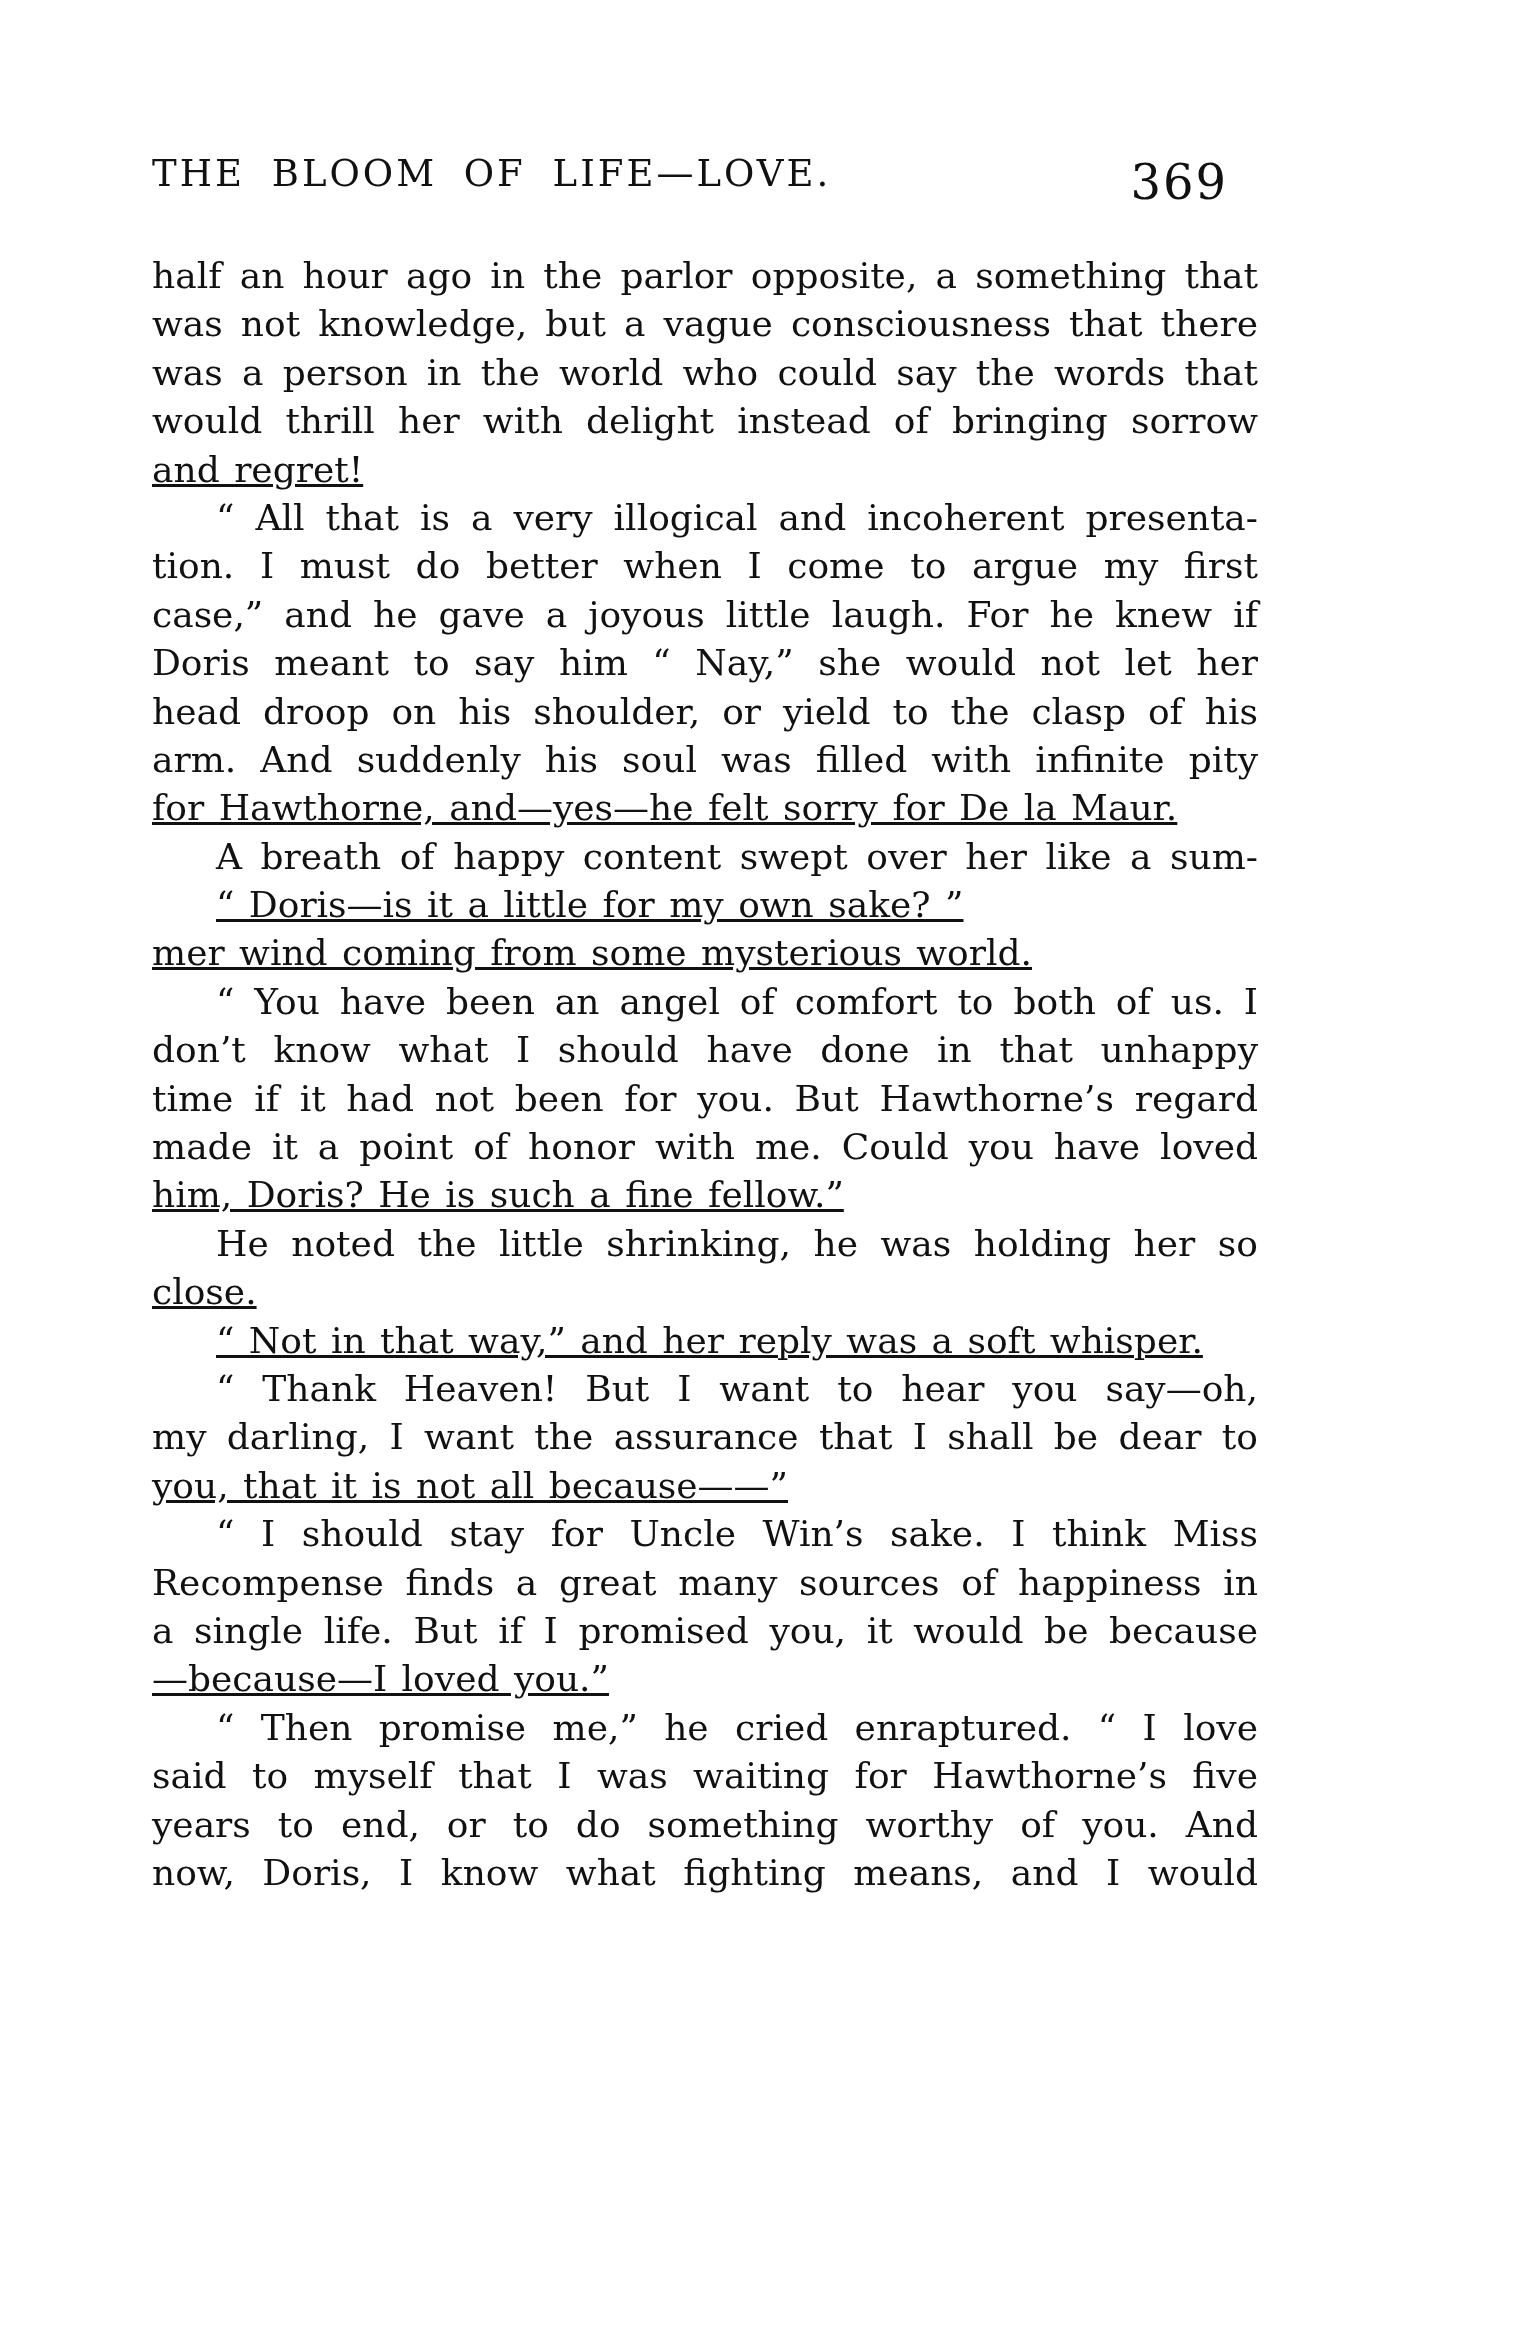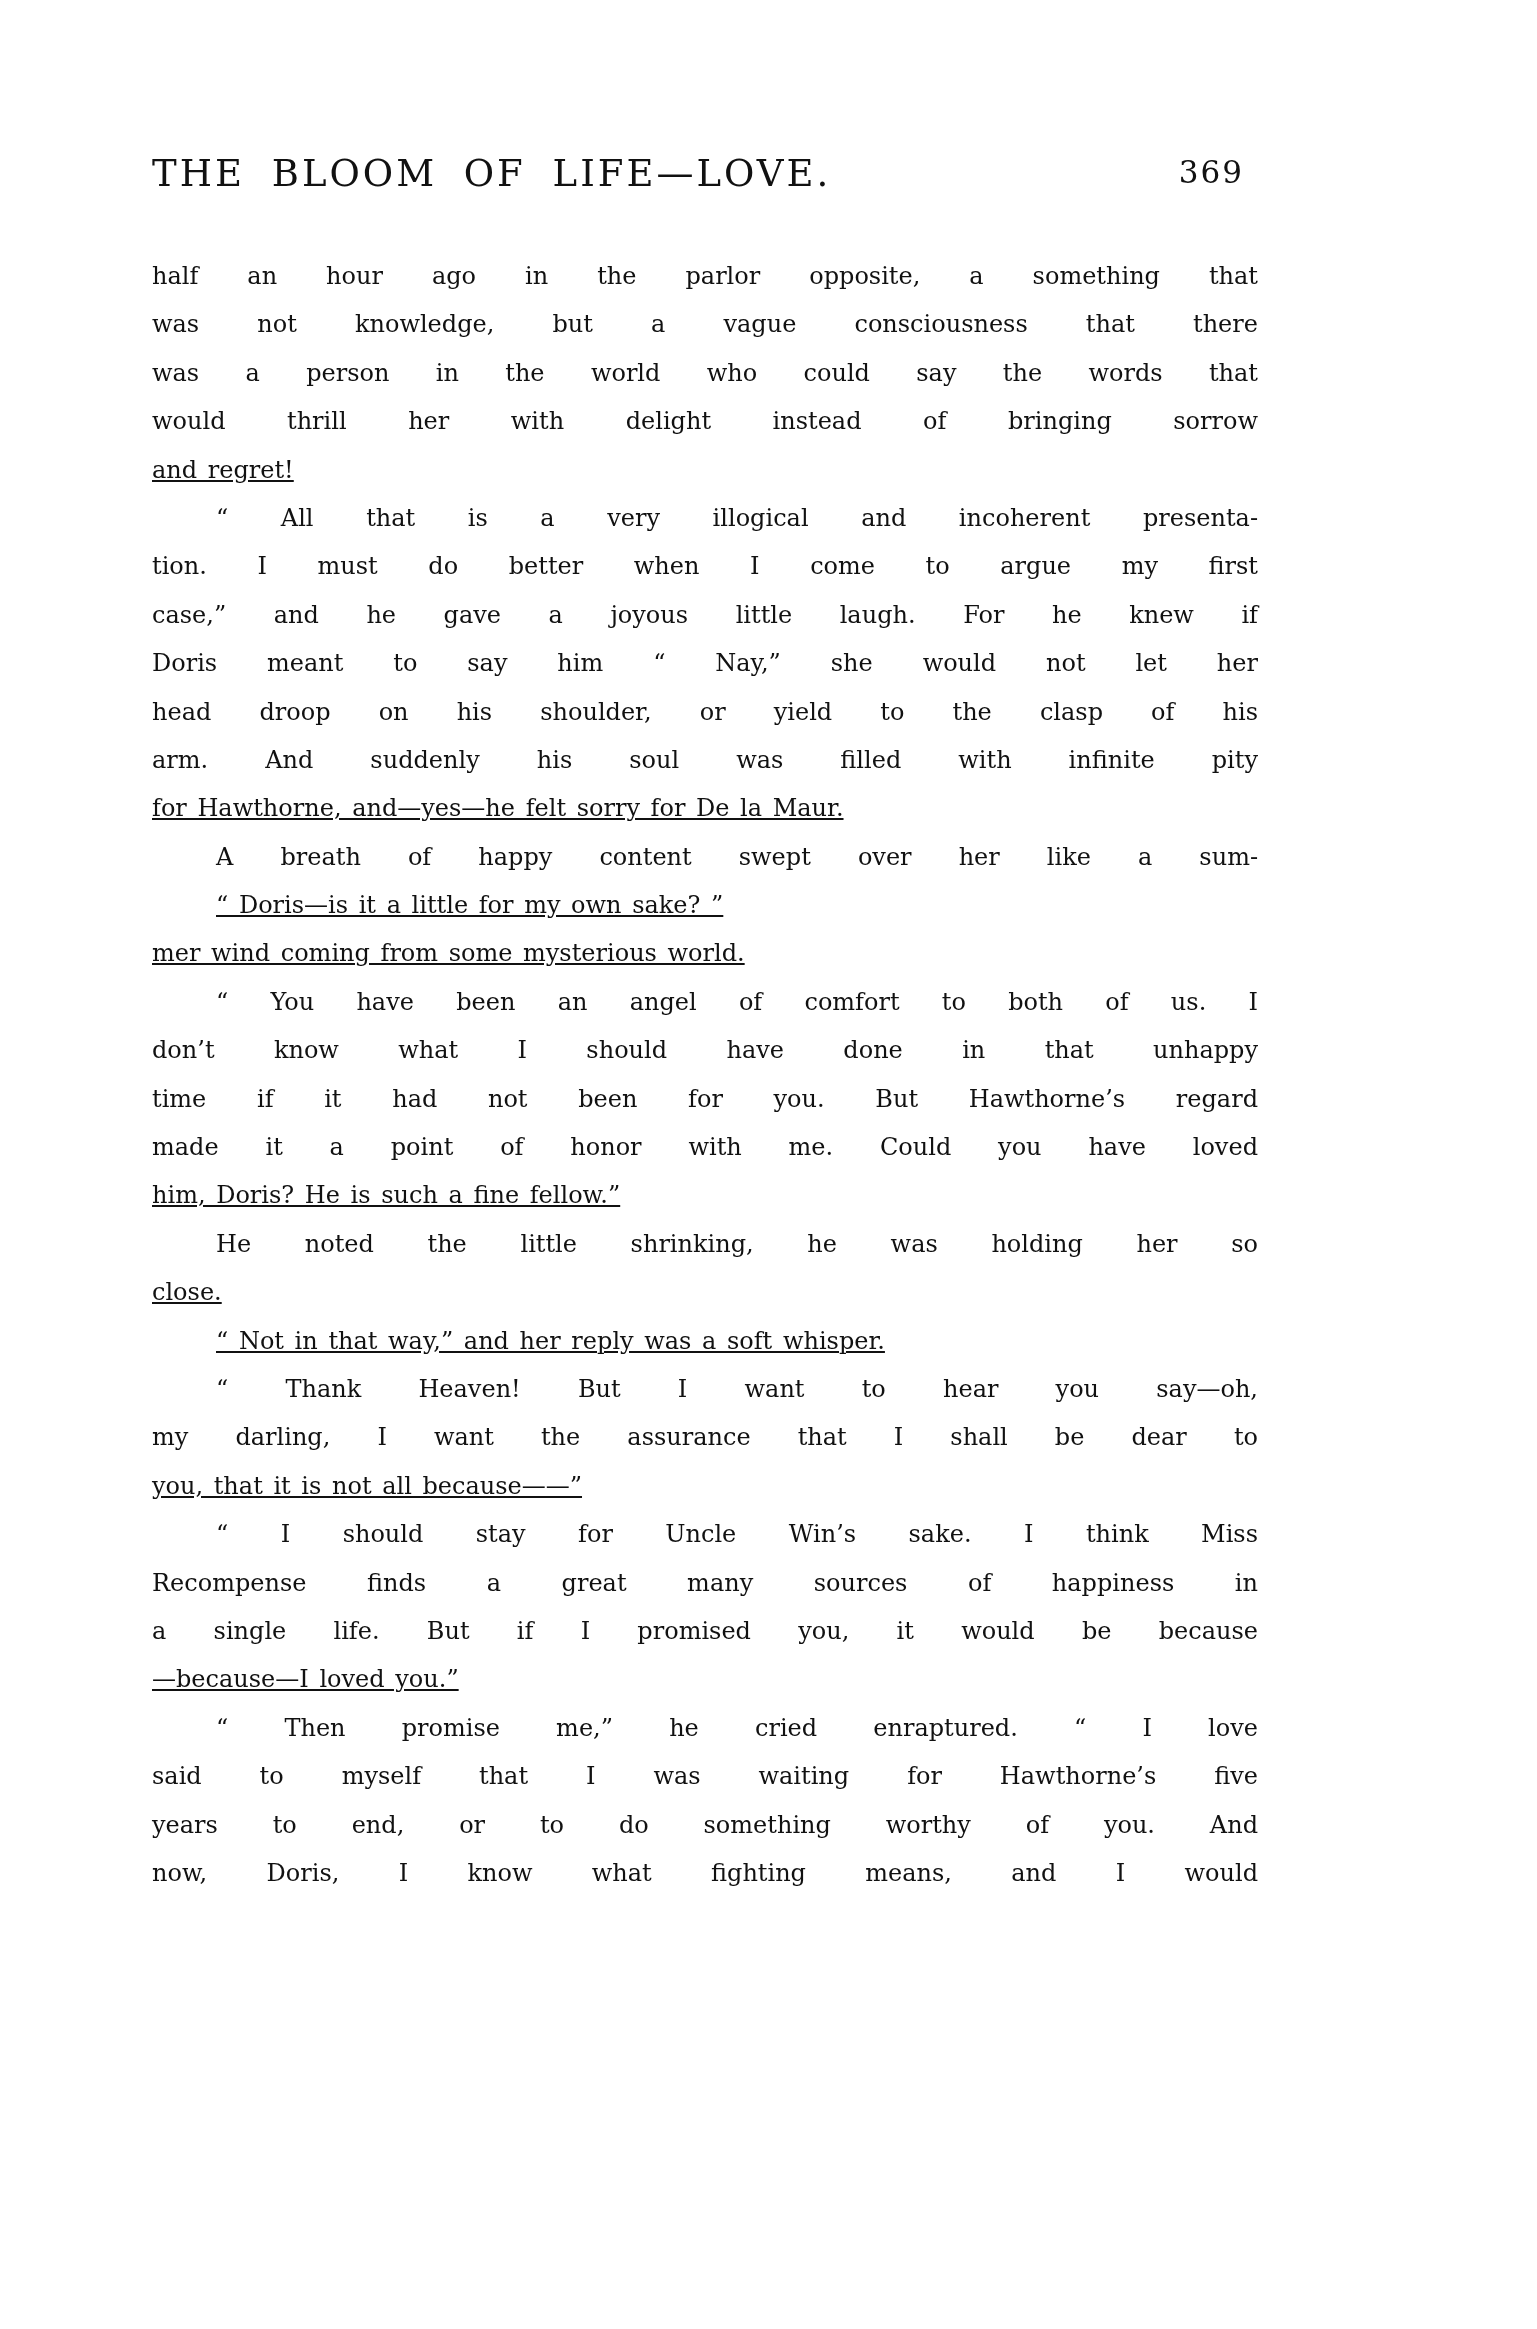--- a/index.html
+++ b/index.html
@@ -31,28 +31,28 @@
     left: 0;
     right: 0;
     text-align: left;
     font-size: 37px;
     letter-spacing: 3px;
     word-spacing: 12px;
     white-space: nowrap;
   }
   .page-number {
     position: absolute;
-    right: 14px;
+    right: 30px;
     top: 2px;
-    font-size: 31px;
+    font-size: 48px;
     letter-spacing: 2px;
   }
   .body-text {
     margin-top: 54px;
-    font-size: 24px;
+    font-size: 36px;
     line-height: 48.4px;
     word-spacing: 3px;
   }
   .line {
     text-align: justify;
     text-align-last: justify;
     height: 48.4px;
     overflow: visible;
   }
   .line.para-end {

